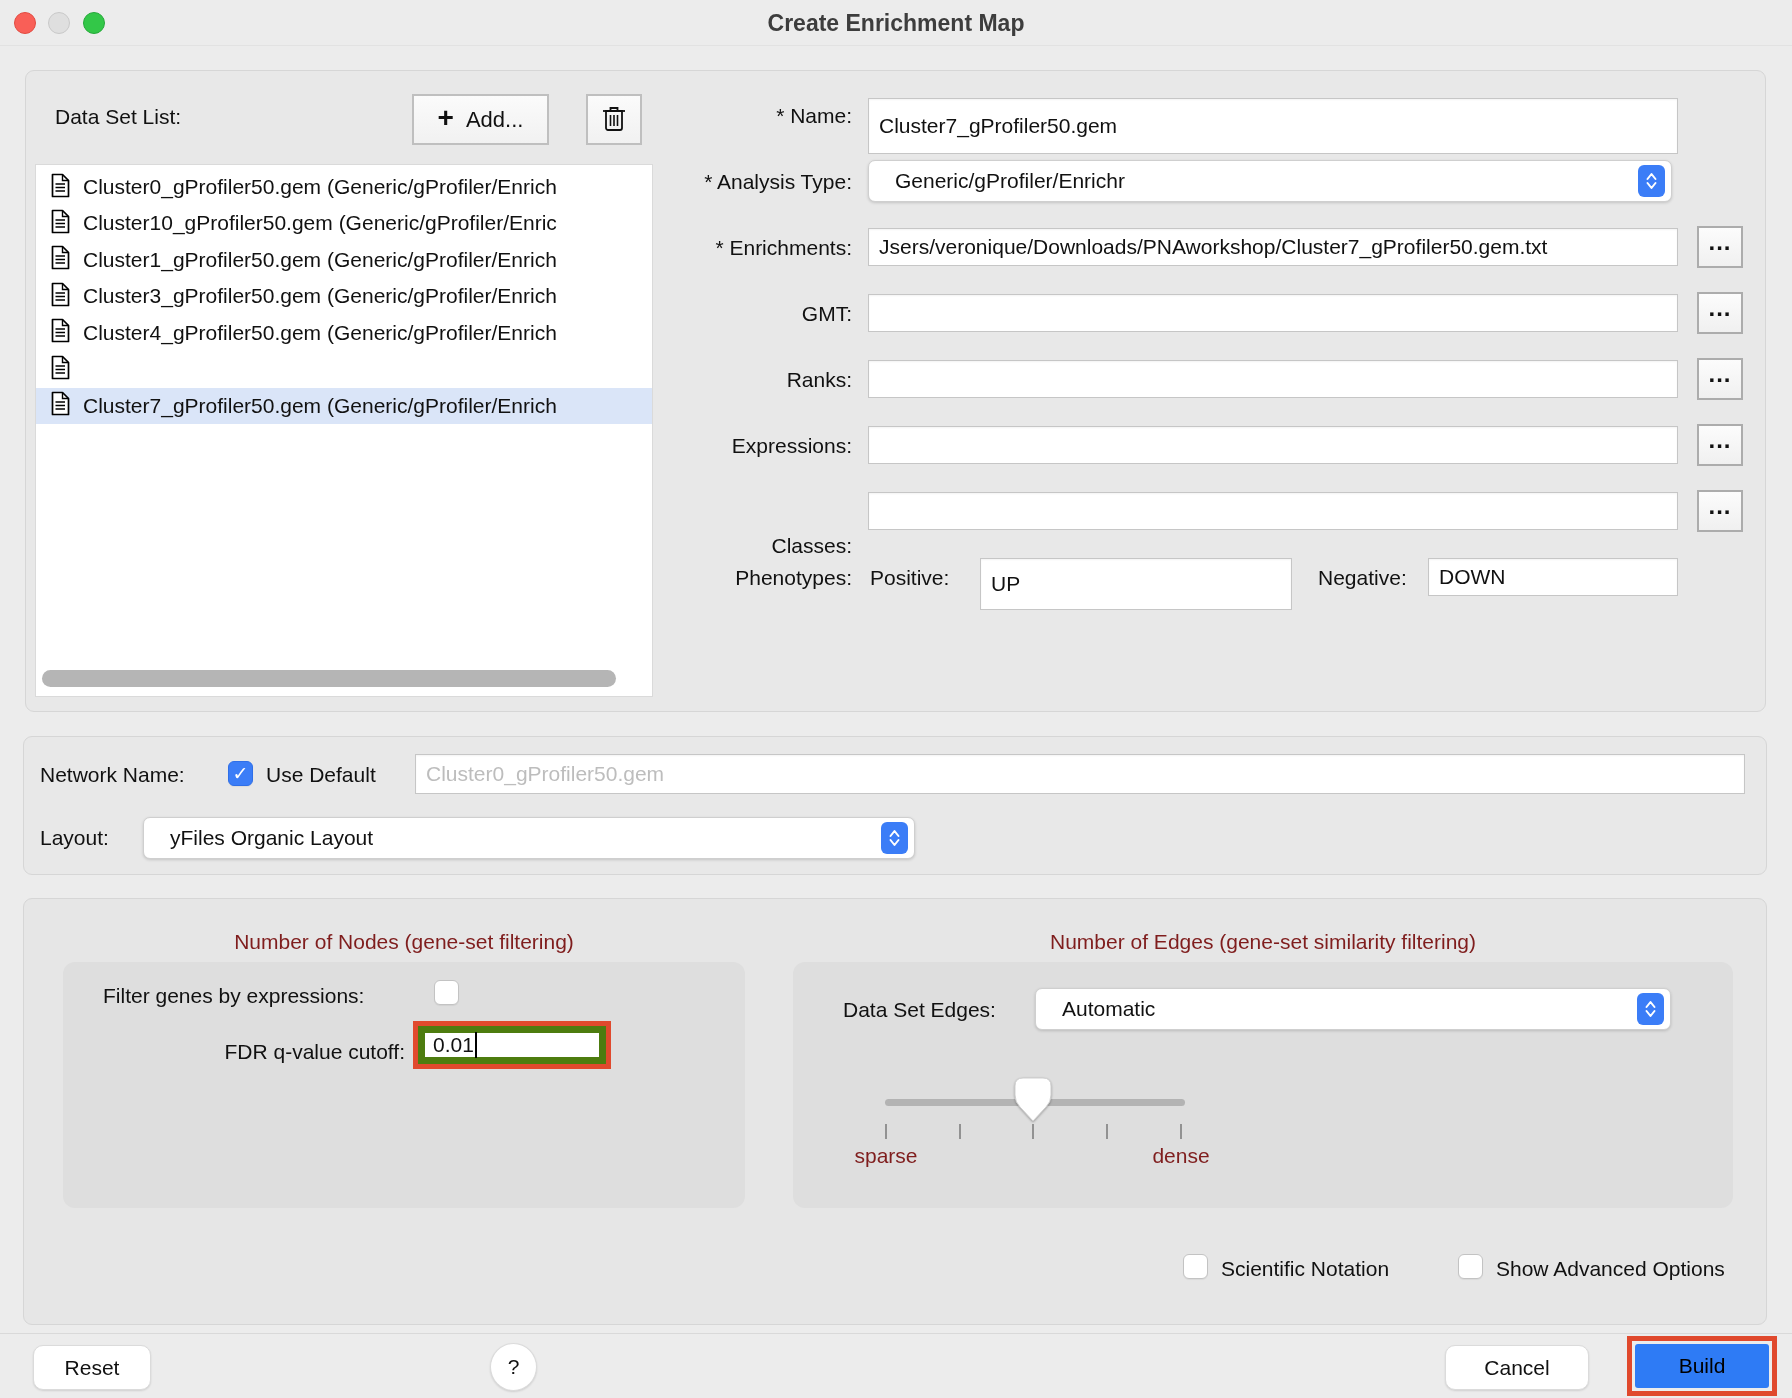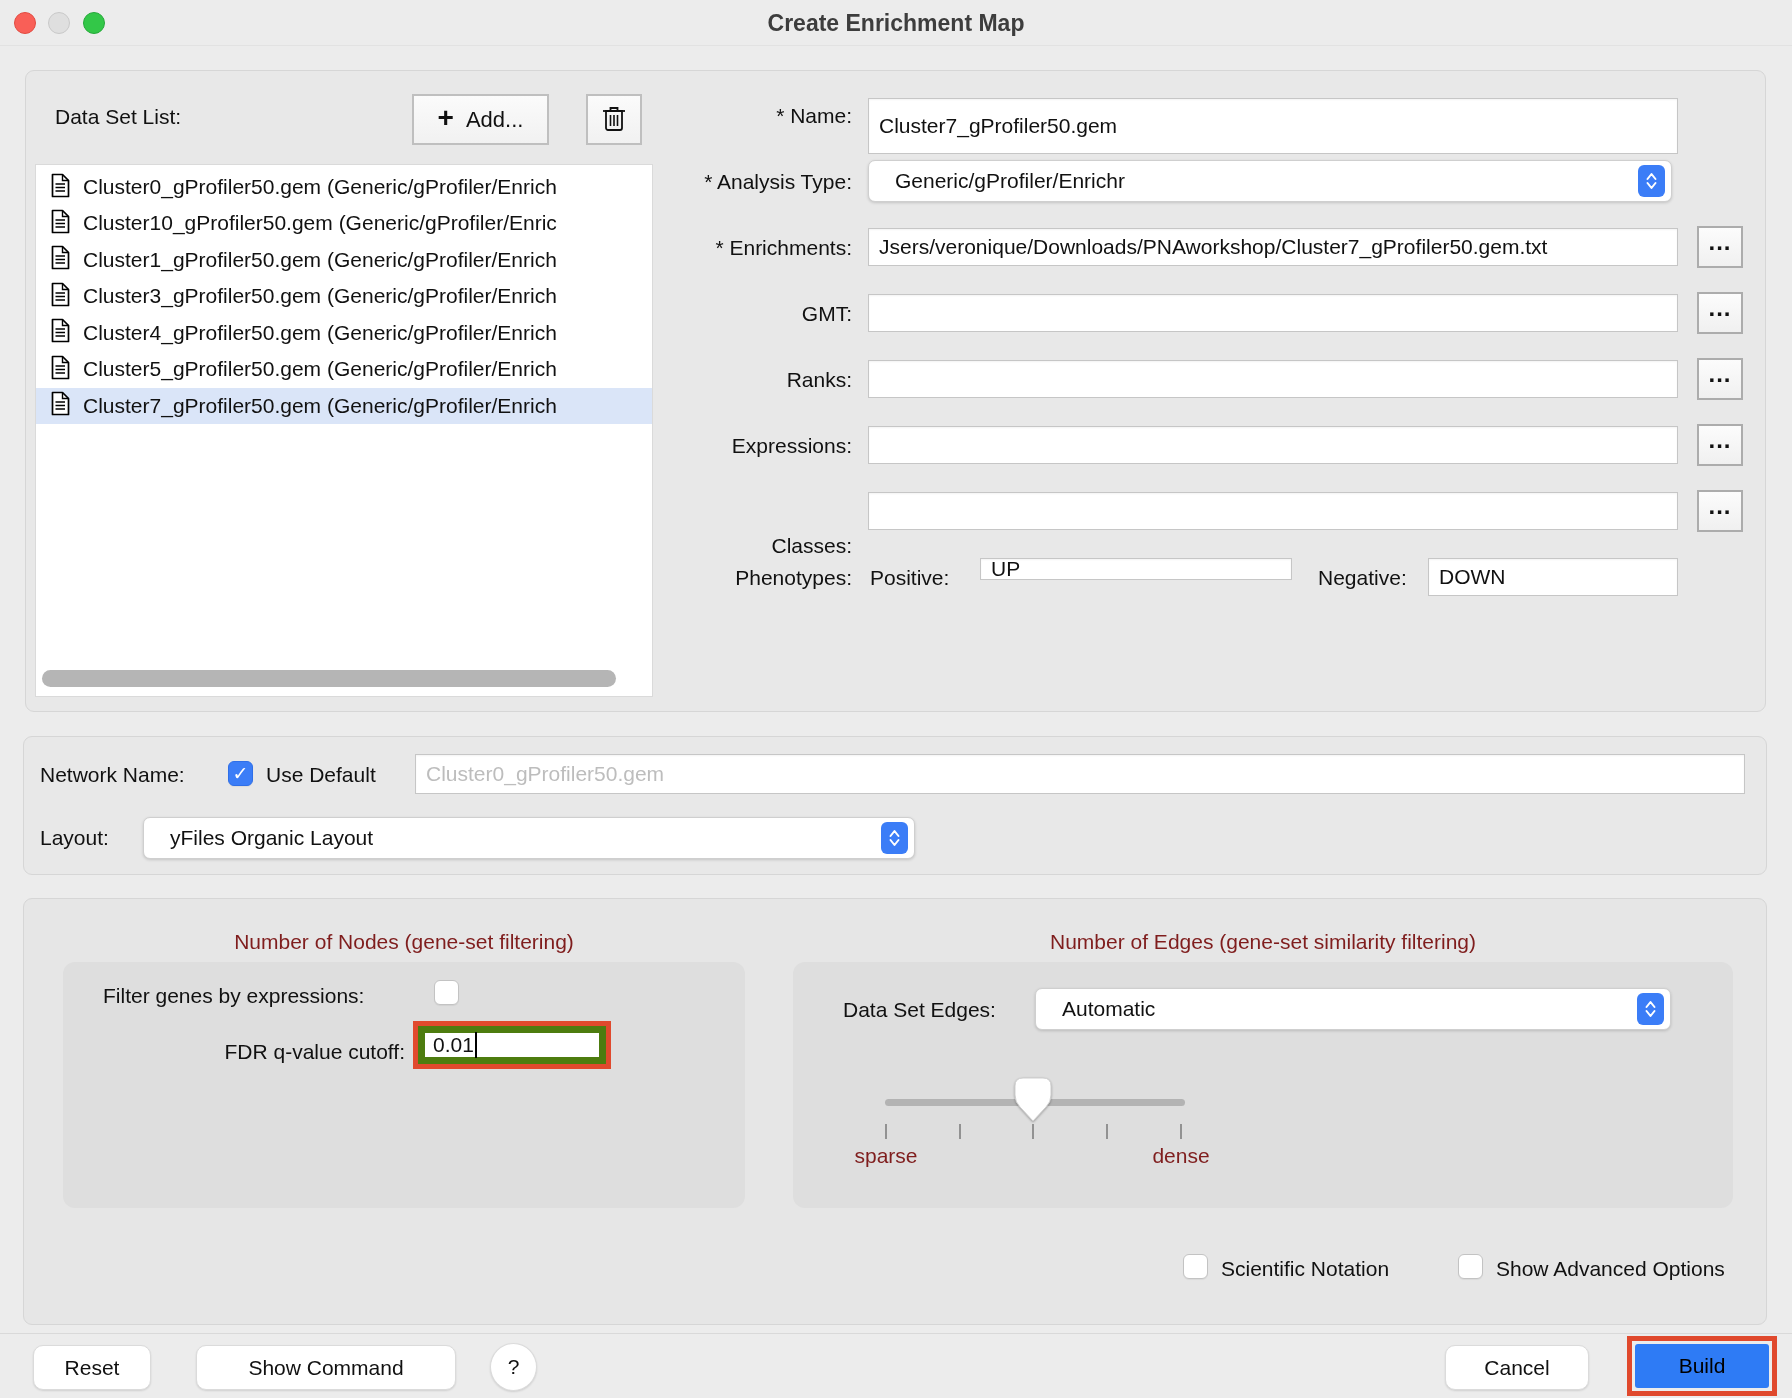--- a/index.html
+++ b/index.html
@@ -144,21 +144,20 @@
       <span class="txt">Cluster4_gProfiler50.gem  (Generic/gProfiler/Enrich</span>
     </div>
     <div class="row" style="top:186px;">
       <span><svg width="21" height="25" viewBox="0 0 21 25">
             <path d="M2.5 1.5 h10 l6 6 v16 h-16 z" fill="#fff" stroke="#000" stroke-width="1.7" stroke-linejoin="round"></path>
             <path d="M12.5 1.5 v6 h6" fill="none" stroke="#000" stroke-width="1.4"></path>
             <line x1="5.5" y1="11" x2="15" y2="11" stroke="#000" stroke-width="1.5"></line>
             <line x1="5.5" y1="14.5" x2="15" y2="14.5" stroke="#000" stroke-width="1.5"></line>
             <line x1="5.5" y1="18" x2="15" y2="18" stroke="#000" stroke-width="1.5"></line>
           </svg></span>
-      <span class="txt">Cluster5_gProfiler50.gem  (Generic/gProfiler/Enrich</span>
     </div>
     <div class="row selected" style="top:222.5px;">
       <span><svg width="21" height="25" viewBox="0 0 21 25">
             <path d="M2.5 1.5 h10 l6 6 v16 h-16 z" fill="#fff" stroke="#000" stroke-width="1.7" stroke-linejoin="round"></path>
             <path d="M12.5 1.5 v6 h6" fill="none" stroke="#000" stroke-width="1.4"></path>
             <line x1="5.5" y1="11" x2="15" y2="11" stroke="#000" stroke-width="1.5"></line>
             <line x1="5.5" y1="14.5" x2="15" y2="14.5" stroke="#000" stroke-width="1.5"></line>
             <line x1="5.5" y1="18" x2="15" y2="18" stroke="#000" stroke-width="1.5"></line>
           </svg></span>
       <span class="txt">Cluster7_gProfiler50.gem  (Generic/gProfiler/Enrich</span>
@@ -210,21 +209,21 @@
   <div class="browse" style="left:1697px; top:424px;">
       <span>...</span>
     </div>
 
   <div class="field" style="left:868px; top:492px; width:810px; height:38px;"></div>
   <div class="browse" style="left:1697px; top:490px;">
       <span>...</span>
     </div>
 
   <div class="lbl" style="left:870px; top:566px;">Positive:</div>
-  <div class="field" style="left:980px; top:558px; width:312px; height:22px;">
+  <div class="field" style="left:980px; top:558px; width:312px; height:52px;">
     <span>UP</span>
   </div>
   <div class="lbl" style="left:1318px; top:566px;">Negative:</div>
   <div class="field" style="left:1428px; top:558px; width:250px; height:38px;">
     <span>DOWN</span>
   </div>
 
   <div class="panel" style="left:23px; top:736px; width:1744px; height:139px;"></div>
 
   <div class="lbl" style="left:40px; top:763px;">Network Name:</div>
@@ -292,23 +291,20 @@
   <div class="cb" style="left:1183px; top:1254px;"></div>
   <div class="lbl" style="left:1221px; top:1257px;">Scientific Notation</div>
   <div class="cb" style="left:1458px; top:1254px;"></div>
   <div class="lbl" style="left:1496px; top:1257px;">Show Advanced Options</div>
 
   <div class="divider"></div>
 
   <div class="btn" style="left:33px; top:1345px; width:118px;">
     <span>Reset</span>
   </div>
-  <div class="btn" style="left:196px; top:1345px; width:260px;">
-    <span>Show Command</span>
-  </div>
   <div class="btn" style="left:490px; top:1343px; width:47px; height:48px; border-radius:50%;">
     <span>?</span>
   </div>
   <div class="btn" style="left:1445px; top:1345px; width:144px;">
     <span>Cancel</span>
   </div>
   <div class="redframe" style="left:1627px; top:1336px; width:150px; height:60px;">
     <div class="buildbtn">
       <span>Build</span>
     </div>

